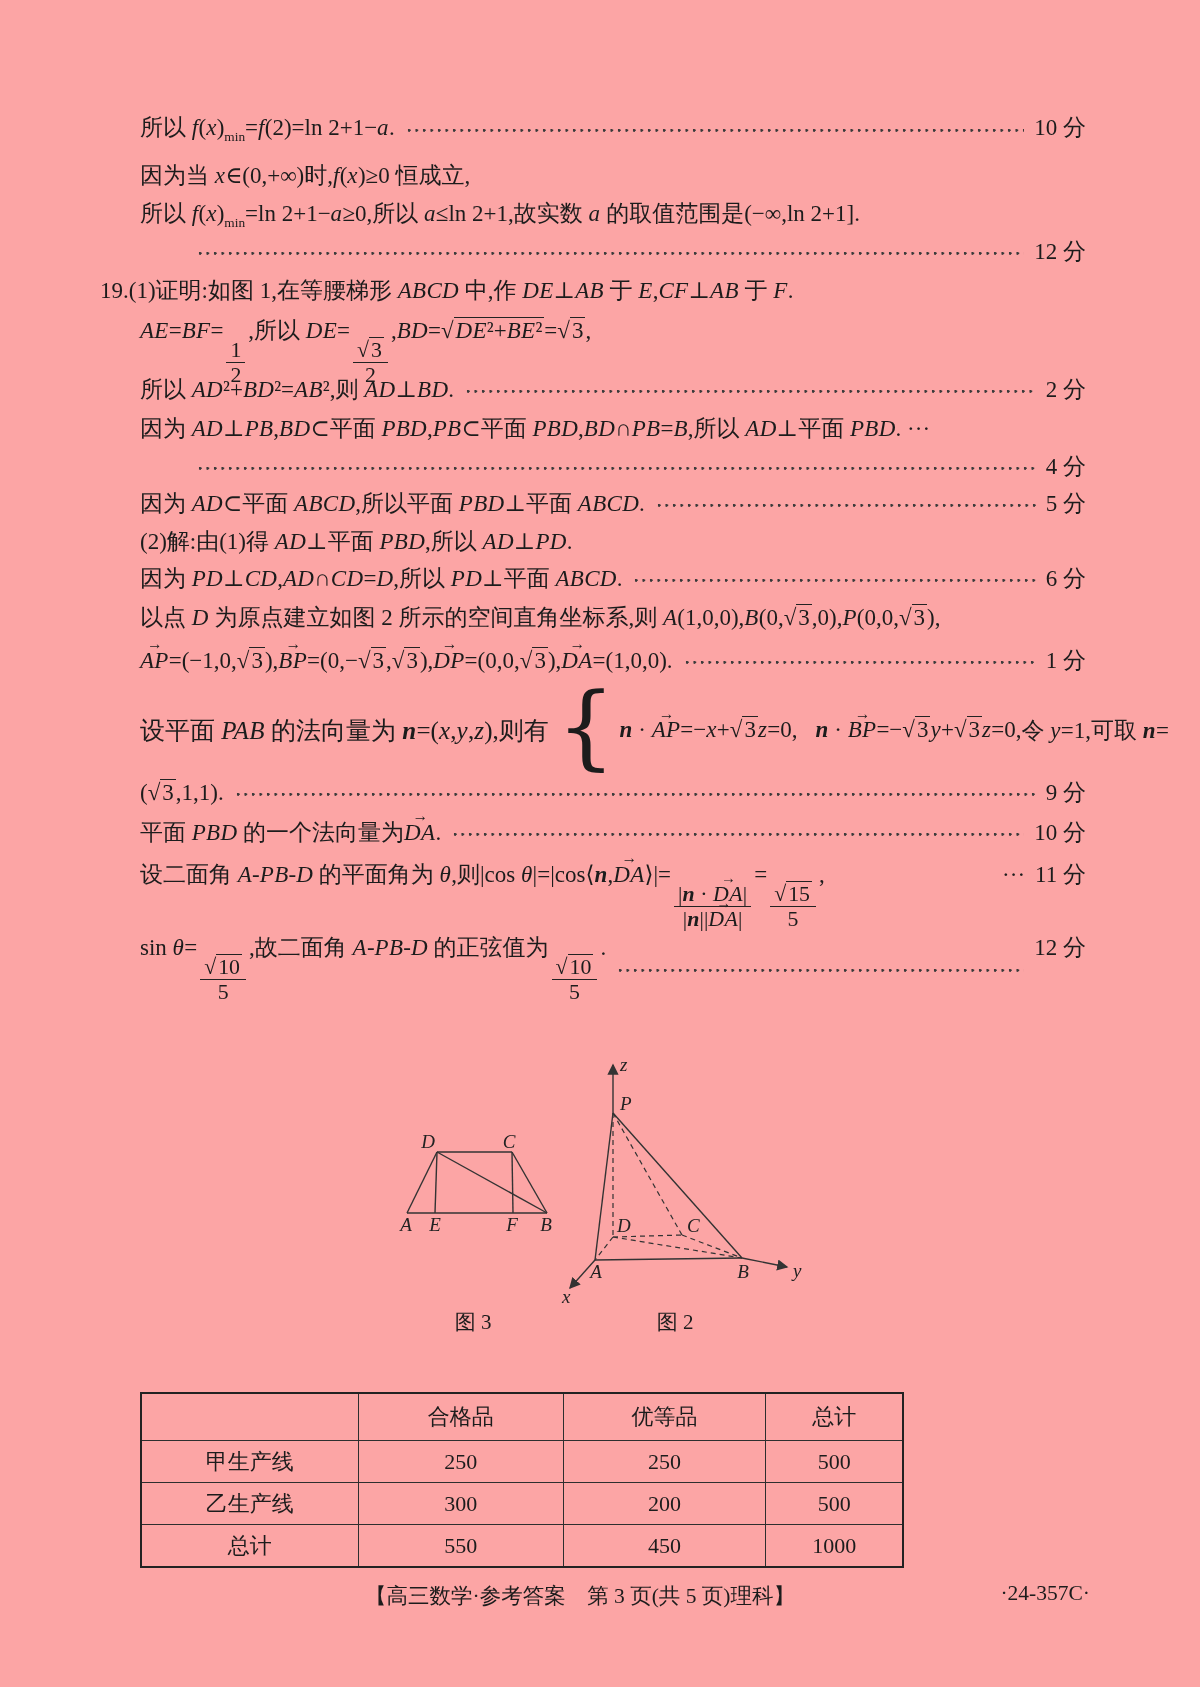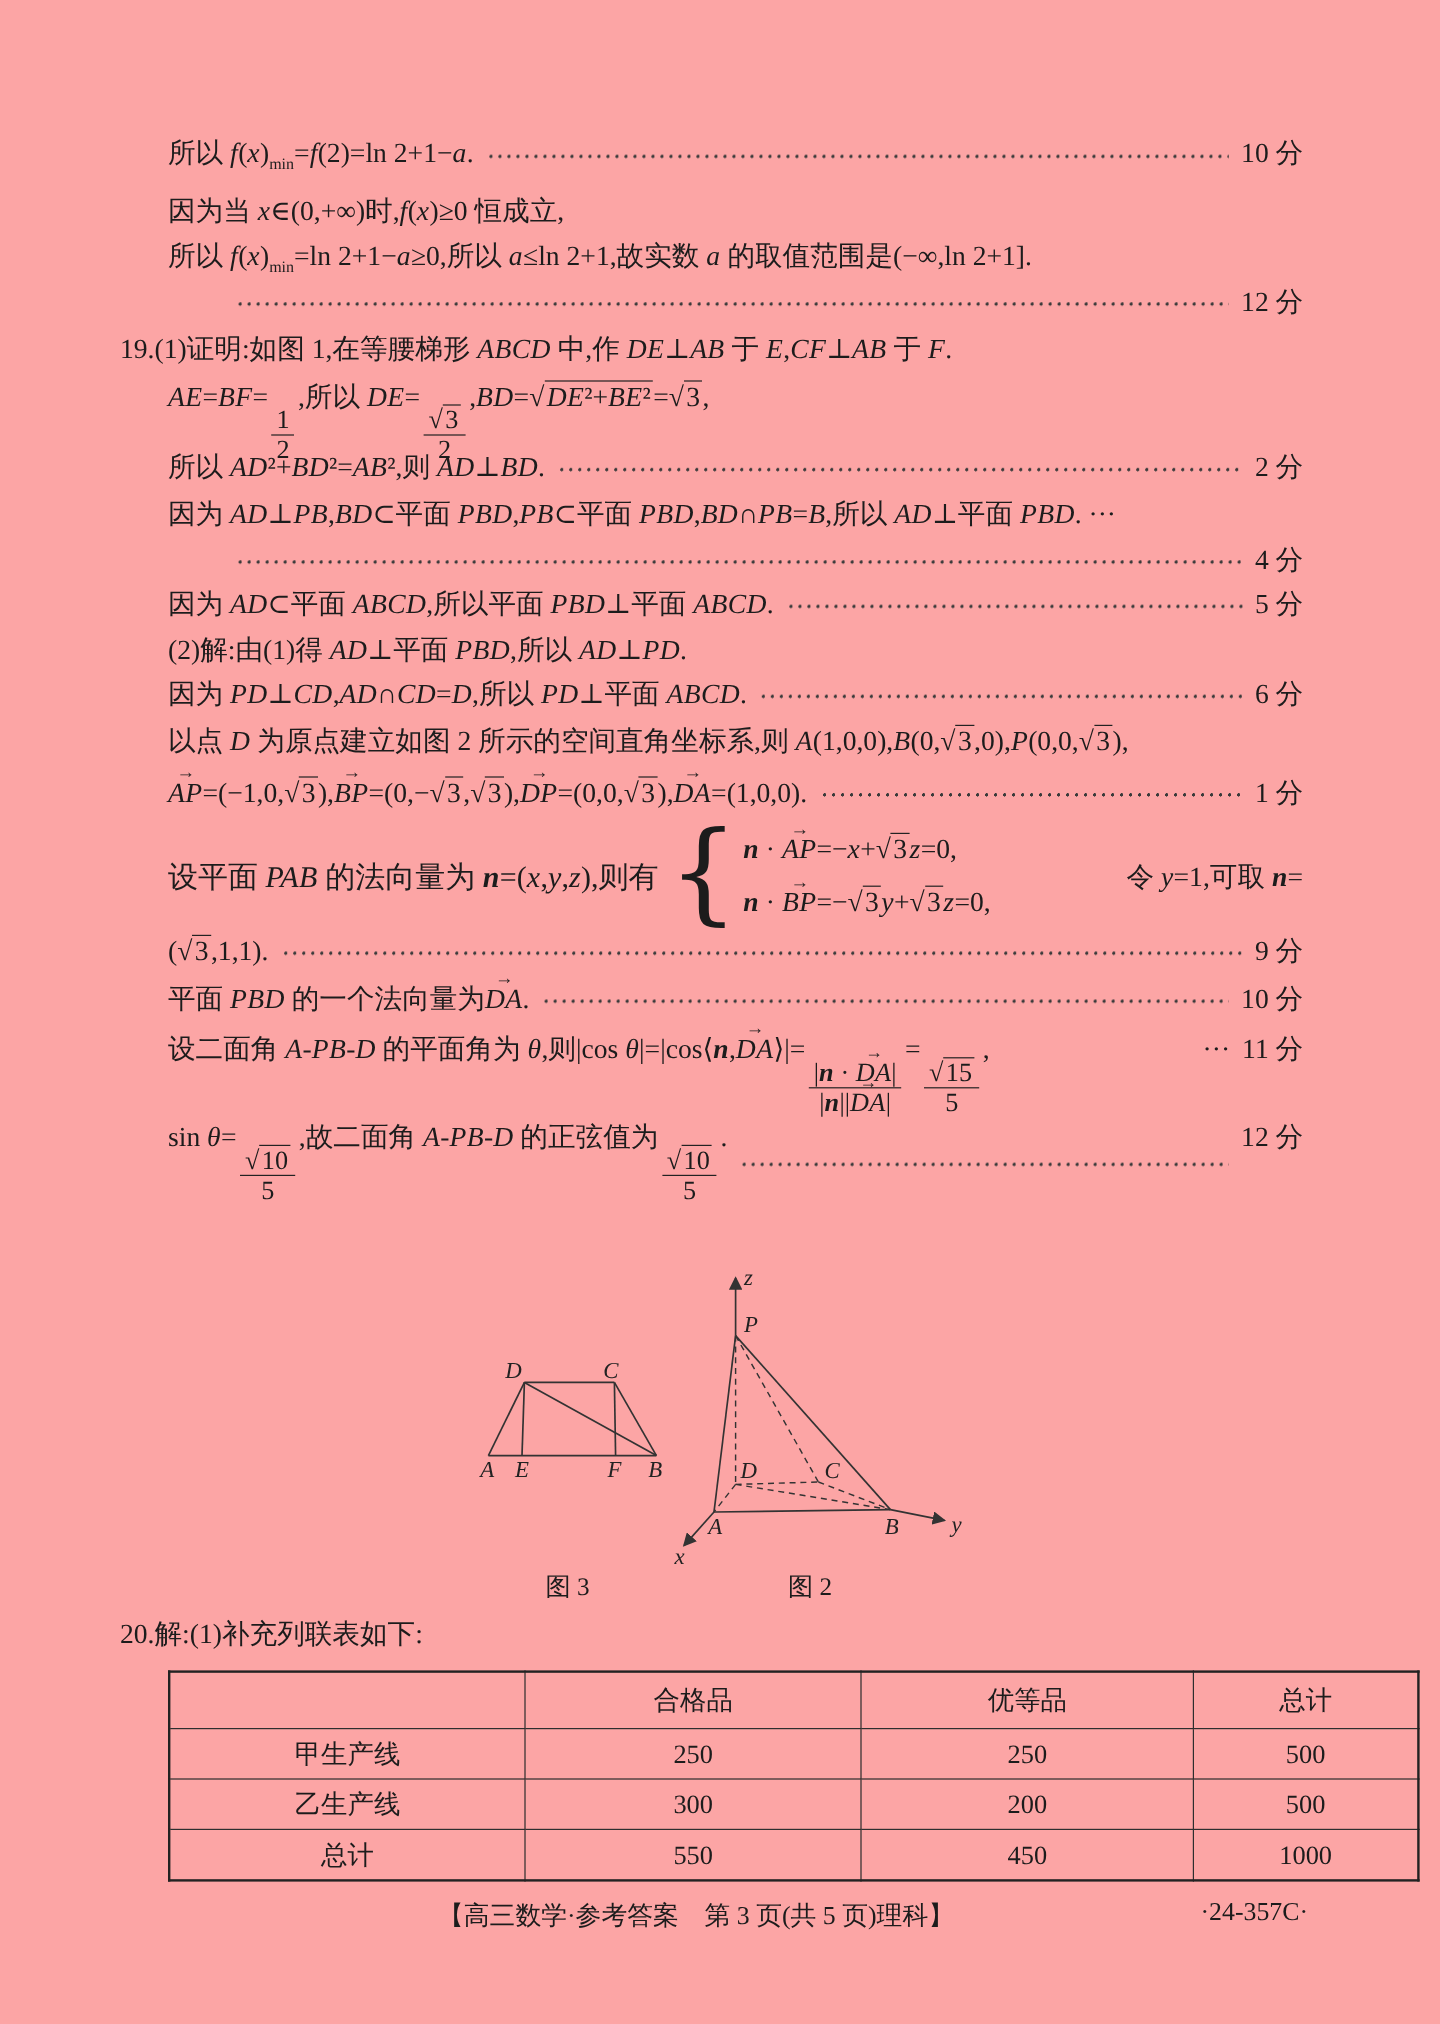--- a/index.html
+++ b/index.html
@@ -21,26 +21,26 @@
   .fr .n{border-bottom:1.5px solid #222;padding:0 4px;display:block;}
   .fr .d{padding:0 4px;display:block;}
   .rt{white-space:nowrap;}
   .rb{border-top:1.4px solid #222;padding:0 2px;}
   .vec{display:inline-block;position:relative;}
   .vec::before{content:"→";position:absolute;left:50%;top:-0.80em;transform:translateX(-50%);
                font-size:.68em;letter-spacing:-1px;}
   .sys{position:absolute;left:140px;right:114px;top:688px;display:flex;align-items:center;}
   .sys .brace{font-size:92px;line-height:.85;font-weight:400;margin:0 4px 6px 8px;
               font-family:"DejaVu Serif",serif;}
-  .sys .eqs{display:flex;flex-direction:column;gap:18px;}
+  .sys .eqs{display:flex;flex-direction:row;gap:18px;}
   .sys .eq{font-size:23px;white-space:nowrap;}
   .sys .post{margin-left:auto;white-space:nowrap;font-size:23px;}
   .sys .pre{white-space:nowrap;font-size:25px;}
   .figcap{position:absolute;width:160px;text-align:center;font-size:21px;}
-  .ctable{position:absolute;left:140px;top:1392px;width:1043px;border-collapse:collapse;
+  .ctable{position:absolute;left:140px;top:1392px;width:764px;border-collapse:collapse;
           font-size:22px;table-layout:fixed;border:2.5px solid #222;}
   .ctable th,.ctable td{border:1px solid #2e2e2e;height:41px;text-align:center;
           font-weight:normal;padding:0;}
   .ctable thead th{height:46px;}
   .footer{position:absolute;top:1581px;left:0;width:100%;font-size:21.5px;}
   .f-center{position:absolute;left:580px;transform:translateX(-50%);white-space:nowrap;}
   .f-right{position:absolute;right:110px;white-space:nowrap;}
   svg{position:absolute;overflow:visible;}
   svg text{font-family:"Liberation Serif","DejaVu Serif",serif;font-style:italic;
            font-size:19px;fill:#222;}
@@ -202,23 +202,20 @@
     <text x="177" y="182">C</text>
     <text x="86" y="228" text-anchor="middle">A</text>
     <text x="233" y="228" text-anchor="middle">B</text>
     <text x="283" y="227">y</text>
     <text x="52" y="253">x</text>
   </svg>
 
   <div class="figcap" style="left:393px;top:1308px">图 3</div>
   <div class="figcap" style="left:595px;top:1308px">图 2</div>
 
-  <div class="line hang" style="top:1347px">
-    <span class="t">20.解:(1)补充列联表如下:</span>
-  </div>
 
   <table class="ctable">
     <colgroup>
       <col style="width:28.5%">
         <col style="width:26.9%">
         <col style="width:26.6%">
         <col style="width:18%">
     </colgroup>
     <thead>
       <tr>

